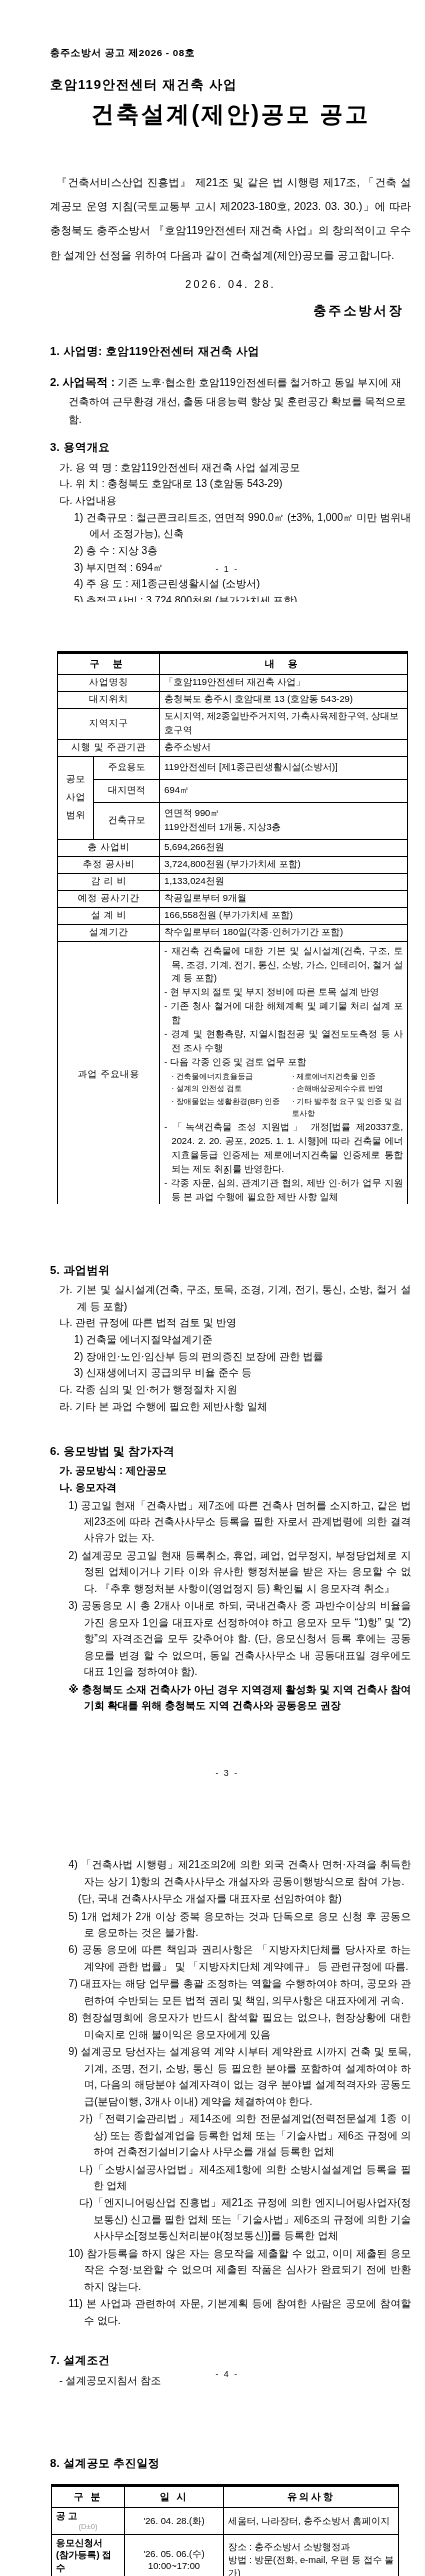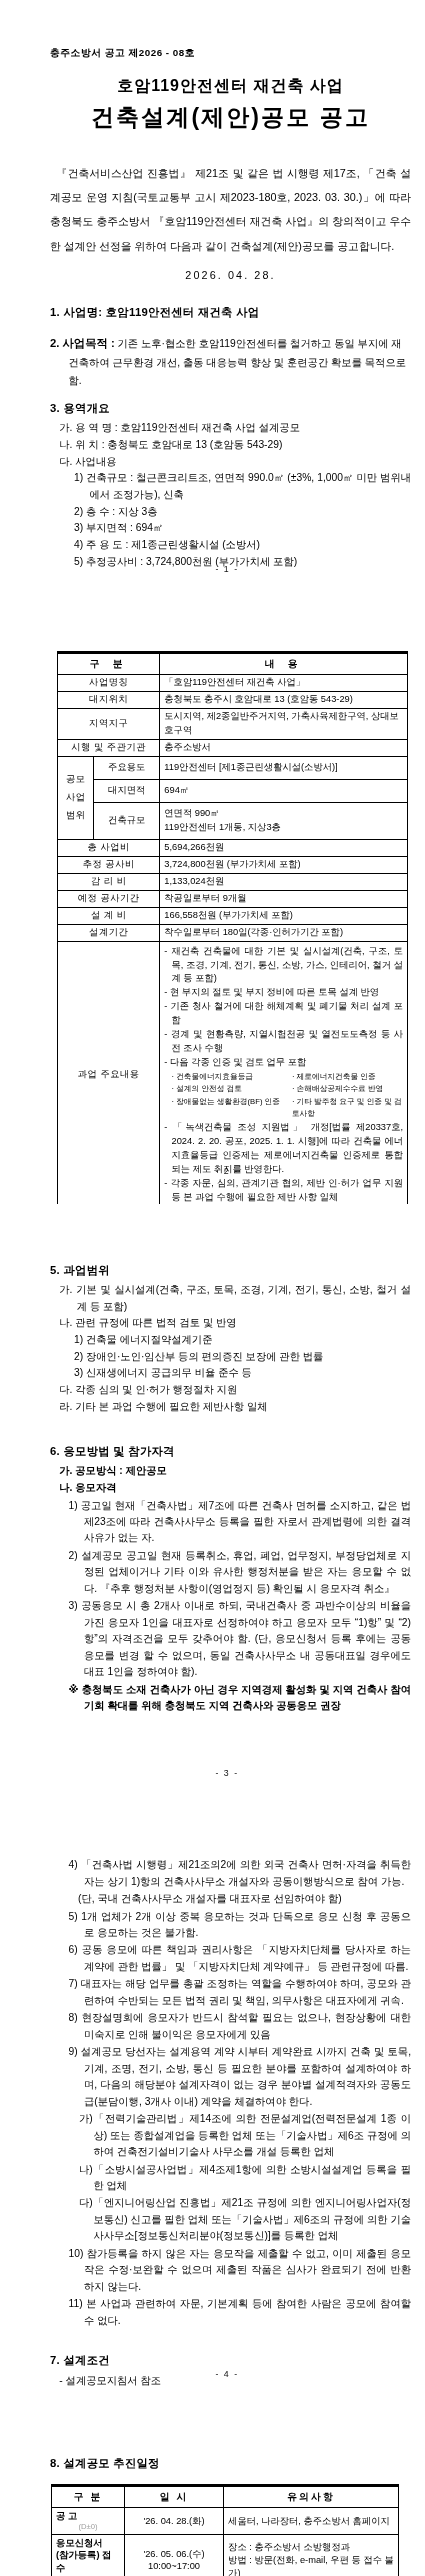--- a/index.html
+++ b/index.html
@@ -8,23 +8,23 @@
     font-family:"Liberation Sans","DejaVu Sans",sans-serif;
     -webkit-font-smoothing:antialiased;
   }
   .page{position:absolute;left:14px;width:426px;height:602px;background:#fff;overflow:hidden;}
   .inner{padding:0 29px 0 36px;}
   .pn{position:absolute;left:0;right:0;top:564px;text-align:center;font-size:8.8px;letter-spacing:1.5px;color:#111;}
   .ws{white-space:pre-line;}
 
   
   .notice-no{margin-top:47px;font-size:9.8px;font-weight:bold;letter-spacing:0.5px;}
-  .doc-subtitle{margin-top:15.5px;text-align:center;font-size:16px;font-weight:bold;letter-spacing:1px;}
+  .doc-subtitle{margin-top:15.5px;text-align:left;font-size:13px;font-weight:bold;letter-spacing:1px;}
   .doc-title{margin-top:5.2px;text-align:center;font-size:23px;font-weight:bold;letter-spacing:2.1px;}
-  .intro{margin-top:28px;font-size:10.8px;line-height:2.25;text-align:justify;text-indent:6.2px;}
+  .intro{margin-top:40px;font-size:10.8px;line-height:2.25;text-align:justify;text-indent:6.2px;}
   .doc-date{margin-top:8.2px;text-align:center;font-size:10.8px;letter-spacing:2.1px;}
   .issuer{margin-top:12.4px;text-align:right;padding-right:7.2px;font-size:13px;font-weight:bold;letter-spacing:2.1px;}
   .sec-h{font-size:11.3px;font-weight:bold;letter-spacing:0.3px;}
   .s1{margin-top:24px;}
   .hang{padding-left:18.5px;text-indent:-18.5px;line-height:1.75;font-size:10.3px;}
   .hang .lab{font-size:11.3px;font-weight:bold;}
   .s2{margin-top:14.4px;}
   .s3{margin-top:11.3px;}
   .plist{margin-top:4.1px;font-size:10.3px;line-height:1.62;}
   .plist > div{text-align:justify;}
@@ -70,20 +70,21 @@
 </head>
 <body>
 
 <div class="page" style="top:0">
   <div class="inner">
     <div class="notice-no">충주소방서 공고 제2026 - 08호</div>
     <div class="doc-subtitle">호암119안전센터 재건축 사업</div>
     <div class="doc-title">건축설계(제안)공모 공고</div>
     <p class="intro">『건축서비스산업 진흥법』 제21조 및 같은 법 시행령 제17조, 「건축 설계공모 운영 지침(국토교통부 고시 제2023-180호, 2023. 03. 30.)」에 따라 충청북도 충주소방서 『호암119안전센터 재건축 사업』의 창의적이고 우수한 설계안 선정을 위하여 다음과 같이 건축설계(제안)공모를 공고합니다.</p>
     <div class="doc-date">2026.  04.  28.</div>
+    <div class="issuer">충주소방서장</div>
 
     <div class="sec-h s1">1. 사업명: 호암119안전센터 재건축 사업</div>
 
     <div class="hang s2"><span class="lab">2. 사업목적 :</span><span> 기존 노후·협소한 호암119안전센터를 철거하고 동일 부지에 재건축하여 근무환경 개선, 출동 대응능력 향상 및 훈련공간 확보를 목적으로 함.</span></div>
 
     <div class="sec-h s3">3. 용역개요</div>
     <div class="plist">
       <div class="lv1">가. 용 역 명 : 호암119안전센터 재건축 사업 설계공모</div>
       <div class="lv1">나. 위      치 : 충청북도 호암대로 13 (호암동 543-29)</div>
       <div class="lv1">다. 사업내용</div>

